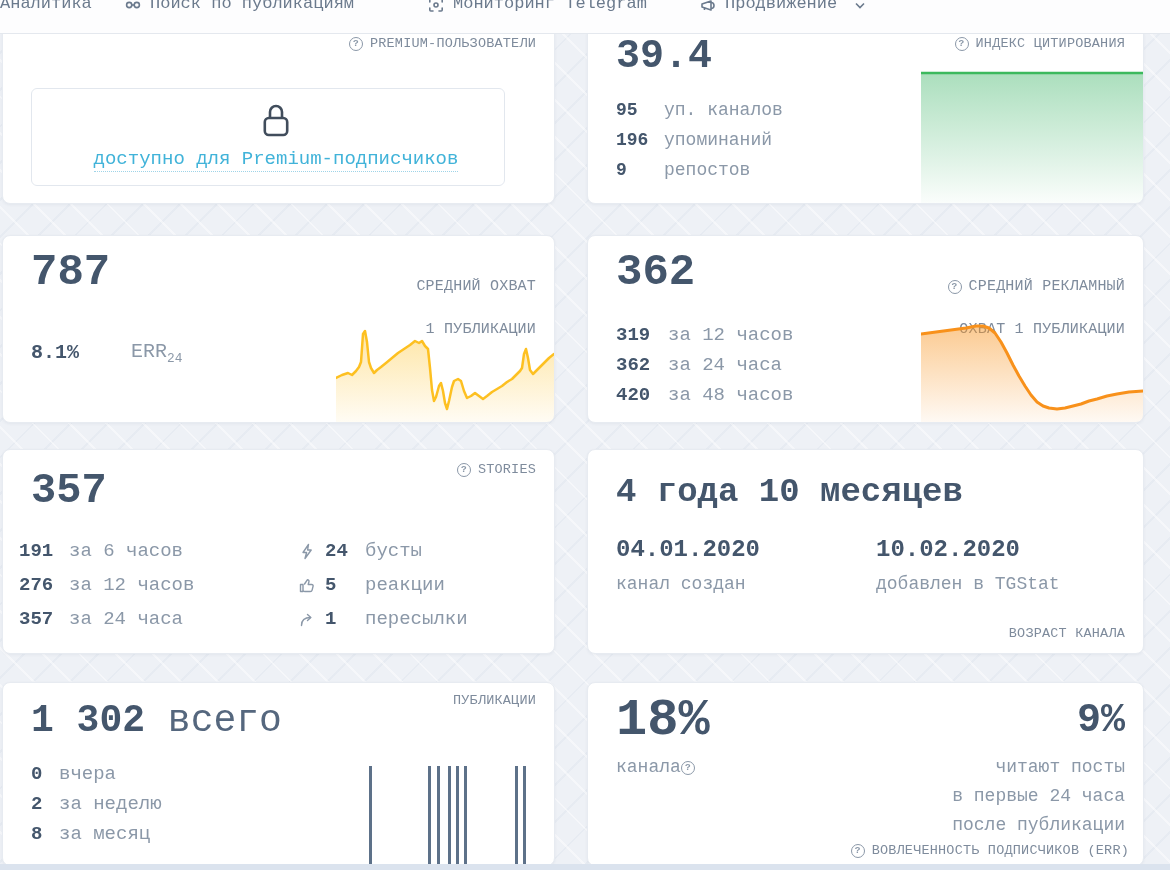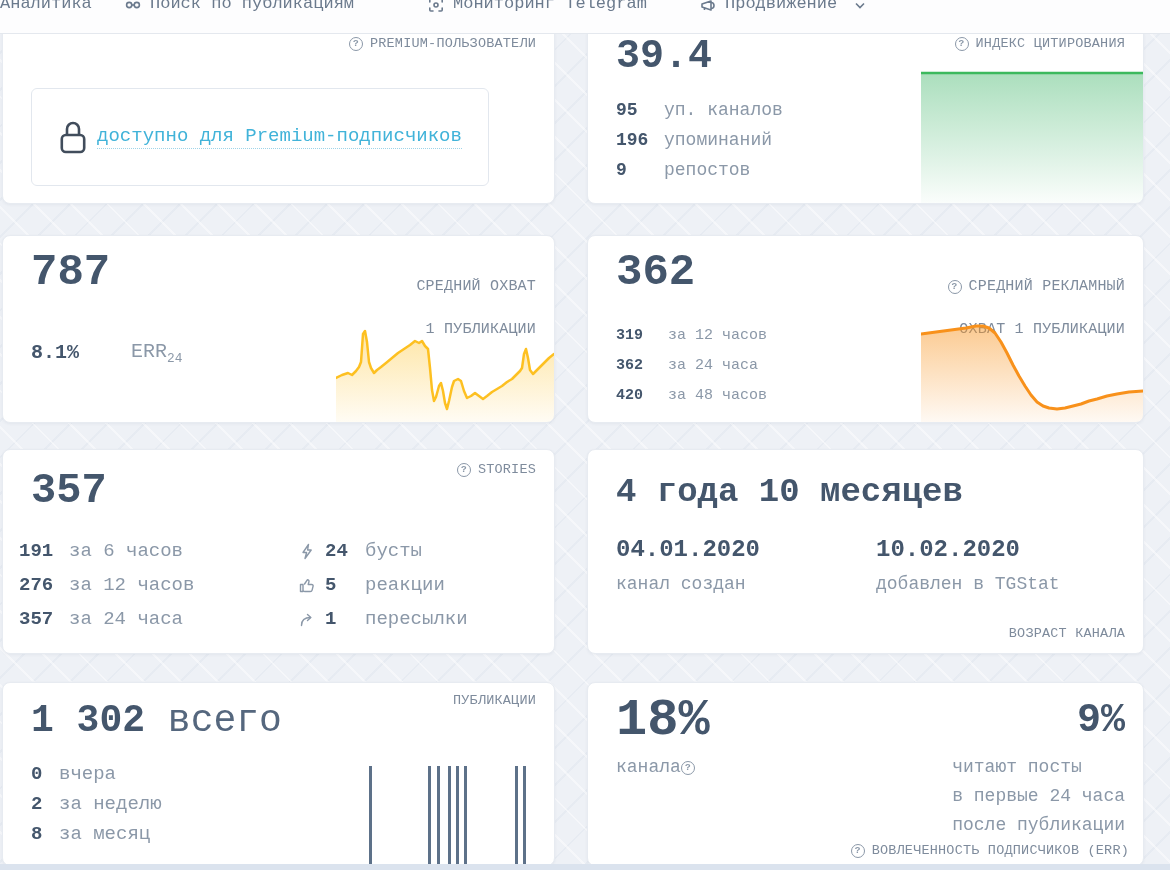--- a/index.html
+++ b/index.html
@@ -34,22 +34,22 @@
     font-size:9.5px;font-weight:700;color:#8b98a8;cursor:pointer;box-sizing:border-box;}
   .bignum{position:absolute;font-weight:700;color:#44566c;white-space:nowrap;}
   .stats{position:absolute;display:flex;flex-direction:column;}
   .srow{display:flex;align-items:center;}
   .sv{font-weight:700;color:#44566c;}
   .sl{color:#8b98a8;}
   sub{font-size:64%;}
   .spark{position:absolute;display:block;}
   
   .locked-box{position:absolute;left:28px;top:61px;width:456px;height:96px;
-    border:1px solid #e2e7ee;border-radius:6px;display:flex;flex-direction:row;
-    align-items:center;justify-content:center;gap:9px;}
+    border:1px solid #e2e7ee;border-radius:6px;display:flex;flex-direction:column;
+    align-items:center;justify-content:center;gap:9px;padding-left:16px;}
   .plink{font-size:19px;color:#41b3d9;cursor:pointer;
     border-bottom:1.5px dotted #9fd4e8;padding-bottom:1px;}
   
   .date-big{font-size:24px;font-weight:700;color:#44566c;}
   .date-lbl{font-size:18px;color:#8b98a8;margin-top:11px;}
   
   .err-caption{position:absolute;font-size:18px;line-height:29px;color:#8b98a8;}
   
   .bottom-strip{position:absolute;left:0;right:0;top:864px;height:6px;background:#dbe3ee;}
 </style>
@@ -179,21 +179,21 @@
     <div class="bignum" style="left:28px;top:12px;font-size:44px;line-height:48px">362</div>
     <div class="card-title two-line" style="right:18px;top:20px">
       <div class="t-row">
         <span class="qicon">?</span>
         <span>СРЕДНИЙ РЕКЛАМНЫЙ</span>
       </div>
       <div class="t-row">
           <span>ОХВАТ 1 ПУБЛИКАЦИИ</span>
         </div>
     </div>
-    <div class="stats" style="left:28px;top:84px;font-size:15px">
+    <div class="stats" style="left:28px;top:84px;font-size:19px">
       <div class="srow" style="height:30px">
         <span class="sv" style="width:52px">319</span>
         <span class="sl">за 12 часов</span>
       </div>
       <div class="srow" style="height:30px">
         <span class="sv" style="width:52px">362</span>
         <span class="sl">за 24 часа</span>
       </div>
       <div class="srow" style="height:30px">
         <span class="sv" style="width:52px">420</span>
@@ -314,21 +314,21 @@
 
   <section class="card" style="left:587px;top:682px;width:555px;height:182px">
     <div class="bignum" style="left:28px;top:14px;font-size:52px;line-height:48px">18%</div>
     <div class="bignum" style="right:18px;top:14px;font-size:40px;line-height:48px">9%</div>
     <div class="err-caption" style="left:28px;top:70px">
       <div style="display:flex;align-items:center;gap:0">
         <span>канала</span>
         <span class="qicon">?</span>
       </div>
     </div>
-    <div class="err-caption" style="right:18px;top:70px;text-align:left">
+    <div class="err-caption" style="right:18px;top:70px;text-align:right">
       <div>читают посты</div>
       <div>в первые 24 часа</div>
       <div>после публикации</div>
     </div>
     <div class="card-title" style="right:14px;top:160px">
       <span class="qicon">?</span>
       <span>ВОВЛЕЧЕННОСТЬ ПОДПИСЧИКОВ (ERR)</span>
     </div>
   </section>
 

